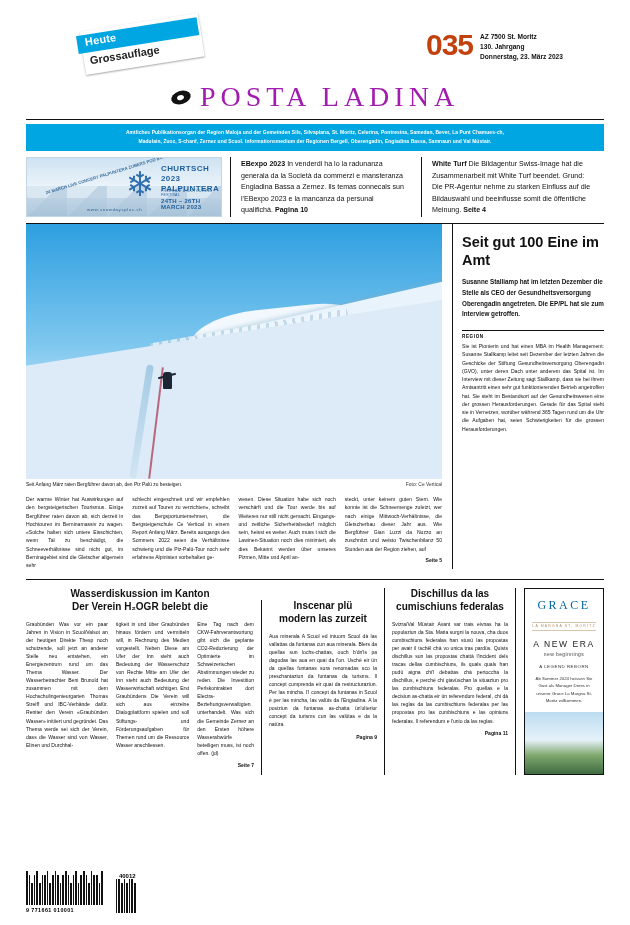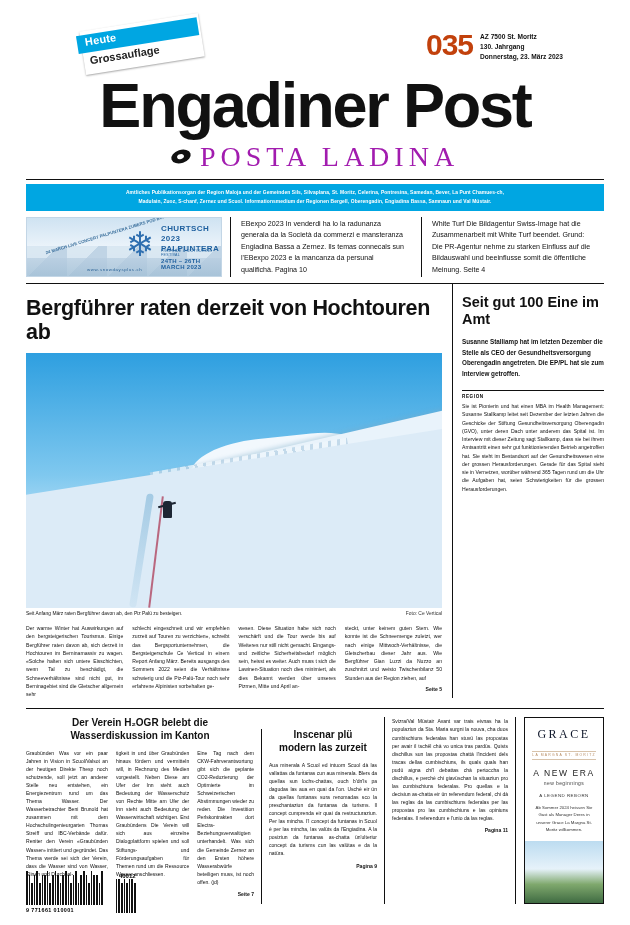--- a/index.html
+++ b/index.html
@@ -88,21 +88,21 @@
     position:absolute;left:16px;top:12px;transform:rotate(-17deg);
     color:#3a6f9c;font-size:4.3px;line-height:1.5;font-weight:bold;
   }
   .ad-url{position:absolute;left:60px;bottom:4px;color:#2b6296;font-size:4.4px;letter-spacing:.6px;}
 
   .teaser{
     flex:1;padding:2px 8px 0 10px;font-size:7.1px;line-height:1.62;color:#111;
     border-left:1px solid #111;margin-left:8px;
   }
   .teaser:first-of-type{border-left:none;margin-left:0;}
-  .teaser b{font-weight:normal;}
+  .teaser b{font-weight:bold;}
 
   
   .lead{display:flex;margin:0 26px;}
   .lead-left{flex:1;padding-right:10px;}
   .lead-right{
     flex:0 0 142px;border-left:1px solid #111;padding-left:9px;padding-top:10px;
   }
   .lead-head{
     font-size:21.5px;font-weight:bold;line-height:1.12;color:#111;margin:12px 0 9px 0;letter-spacing:-.3px;
   }
@@ -169,21 +169,21 @@
   .b3{flex:0 0 116px;}
   .b4{flex:1;border-left:1px solid #111;padding-left:8px;}
   .b-head{font-size:10px;font-weight:bold;line-height:1.22;text-align:center;color:#111;margin-bottom:7px;}
   .b-cols{display:flex;gap:8px;}
   .b-cols .c,.b-single{font-size:5.05px;line-height:1.6;text-align:justify;color:#111;}
   .b-pg{font-weight:bold;text-align:right;display:block;margin-top:4px;}
 
   
   .ad2{width:100%;border:1px solid #111;box-sizing:border-box;background:#fff;}
   .ad2 .a2-top{padding:9px 6px 8px 6px;text-align:center;}
-  .ad2 .a2-logo{font-family:"Liberation Serif",serif;font-size:12px;letter-spacing:2.5px;color:#0f172a;}
+  .ad2 .a2-logo{font-family:"Liberation Serif",serif;font-size:12px;letter-spacing:2.5px;color:#0369a1;}
   .ad2 .a2-logo-sub{font-size:3.4px;letter-spacing:1.2px;color:#b68b62;margin-top:2px;border-top:1px solid #d8c3ab;border-bottom:1px solid #d8c3ab;padding:1.5px 0;display:inline-block;}
   .ad2 .a2-h{font-size:8.5px;letter-spacing:1.6px;color:#222;margin-top:8px;}
   .ad2 .a2-h2{font-size:5px;color:#444;margin-top:2px;letter-spacing:.4px;}
   .ad2 .a2-h3{font-size:4.4px;color:#333;margin-top:7px;letter-spacing:.5px;}
   .ad2 .a2-body{font-size:4.3px;line-height:1.65;color:#333;margin-top:6px;}
   .ad2 .a2-img{height:62px;background:linear-gradient(#bcdcf0 0%,#e6f2fa 45%,#7fa86d 70%,#3f6b42 100%);}
 
   
   .footer{position:absolute;left:26px;right:26px;bottom:12px;display:flex;align-items:flex-end;gap:10px;}
   .barcode{display:flex;align-items:flex-end;gap:1px;height:34px;}
@@ -213,21 +213,20 @@
         <div class="issue-num">035</div>
         <div class="issue-lines">
           <div>AZ 7500 St. Moritz</div>
           <div>130. Jahrgang</div>
           <div>Donnerstag, 23. März 2023</div>
         </div>
       </div>
     </div>
 
     <div class="logo-wrap">
-      <div class="logo-main">Engadiner Post</div>
       <div class="logo-sub-row">
         <span class="logo-dot"></span>
         <span class="logo-sub">POSTA LADINA</span>
       </div>
     </div>
   </div>
 
   <div class="rule-thin"></div>
 
   <div class="blue-strip">
@@ -256,21 +255,20 @@
     </div>
 
     <div class="teaser">
       <b>White Turf</b><span> Die Bildagentur Swiss-Image hat die Zusammenarbeit mit White Turf beendet. Grund: Die PR-Agentur nehme zu starken Einfluss auf die Bildauswahl und beeinflusse somit die öffentliche Meinung.</span> <b>Seite 4</b>
     </div>
   </div>
 
   <div class="lead">
 
     <div class="lead-left">
-      <div class="lead-head">Bergführer raten derzeit von Hochtouren ab</div>
 
       <div class="photo">
         <div class="sky"></div>
         <div class="ridge2"></div>
         <div class="ridge"></div>
         <div class="rocks"></div>
         <div class="crev"></div>
         <div class="slope"></div>
         <div class="track"></div>
         <div class="rope"></div>
@@ -301,22 +299,22 @@
       <div class="side-body">Sie ist Pionierin und hat einen MBA im Health Management: Susanne Stallkamp leitet seit Dezember der letzten Jahren die Geschicke der Stiftung Gesundheitsversorgung Oberengadin (GVO), unter deren Dach unter anderem das Spital ist. Im Interview mit dieser Zeitung sagt Stallkamp, dass sie bei ihrem Amtsantritt einen sehr gut funktionierenden Betrieb angetroffen hat. Sie steht im Bestandsort auf der Gesundheitswesen eine der grossen Herausforderungen. Gerade für das Spital sieht sie in Vernetzen, worüber während 365 Tagen rund um die Uhr die Aufgaben hat, seien Schwierigkeiten für die grossen Herausforderungen.</div>
     </div>
   </div>
 
   <div class="hr-black"></div>
 
   <div class="bottom">
 
     <div class="bcol b1">
       <div class="b-head">
+        <div>Wasserdiskussion im Kanton</div>
         <div>Der Verein H₂OGR belebt die</div>
-        <div>Wasserdiskussion im Kanton</div>
       </div>
       <div class="b-cols">
         <div class="c">Graubünden Was vor ein paar Jahren in Vision in Scuol/Valsot an der heutigen Direkte Thesp noch schutzende, soll jetzt an anderer Stelle neu entstehen, ein Energiezentrum rund um das Thema Wasser. Der Wasserbetrachter Beni Brunold hat zusammen mit dem Hochschulingenieurgarten Thomas Streiff und IBC-Verbände dafür. Reniter den Verein «Graubünden Wasser» initiiert und gegründet. Das Thema werde sei sich der Verein, dass die Wasser sind von Wasser, Elinen und Durchhal-</div>
         <div class="c">tigkeit in und über Graubünden hinaus fördern und vermitteln will, in Rechnung des Medien vorgestellt. Neben Diese am Ufer der Inn steht auch Bedeutung der Wasserschutz von Rechte Mitte am Ufer der Inn steht auch Bedeutung der Wasserwirtschaft wichtigen. Erst Graubündens Die Verein will sich aus einzelne Dialogplattform spielen und soll Stiftungs- und Förderungsaufgaben für Themen rund um die Ressource Wasser anschliessen.</div>
         <div class="c">
           <span>Eine Tag nach dem CKW-Fahrverantwortung gibt sich die geplante CO2-Reduzierung der Optimierte im Schweizerischen Abstimmungen wieder zu reden. Die Investition Perlskontrakten dort Electra-Beziehungsverwaltigten unterhandelt. Was sich die Gemeinde Zernez an den Ersten höhere Wasserabwürfe beteiligen muss, ist noch offen. (jd)</span>
           <span class="b-pg">Seite 7</span>
         </div>
       </div>
     </div>
@@ -326,20 +324,24 @@
         <div>Inscenar plü</div>
         <div>modern las zurzeit</div>
       </div>
       <div class="b-single">
         <span>Aua minerala A Scuol ed intuorn Scuol dà las vallattas da funtanas cun aua minerala. Blers da quellas sun lochs-chattas, ouch&nbsp;b'dn'ls pa dagudas las aua en quai da l'on. Uschè eir ün da quellas funtanas sura renomadas sco la preschantaziun da funtanas da turisms. Il concept cumprenda eir quai da restructuraziun. Per las mincha. I'l concept da funtanas in Scuol è per las mincha, las valüts da l'Engiadina. A la posiziun da funtanas as-chatta ün'ulteriur concept da turisms cun las valütas e da la natüra.</span>
         <span class="b-pg">Pagina 9</span>
       </div>
     </div>
 
     <div class="bcol b3">
+      <div class="b-head">
+        <div>Dischillus da las</div>
+        <div>cumischiuns federalas</div>
+      </div>
       <div class="b-single">
         <span>Svizra/Val Müstair Avant var trais eivnas ha la populaziun da Sta. Maria surgni la nouva, cha duos cumbischiuns federalas han stuvü las propostas per avair il tschêl chà vo unica tras pardüs. Quists dischillus sun las propostas chattà l'incident dels tracas dellas cumbischiuns, ils quals quals han pudü aigna chi'l debattas chà pertoccha la dischillus, e perchè chi giavüschan la situaziun pro las cumbischiuns federalas. Pro quellas e la decisiun as-chatta eir ün referendum federal, chi dà las reglas da las cumbischiuns federalas per las propostas pro las cumbischiuns e las opiniuns federalas. Il referendum e l'unio da las reglas.</span>
         <span class="b-pg">Pagina 11</span>
       </div>
     </div>
 
     <div class="b4">
       <div class="ad2">
         <div class="a2-top">
           <div class="a2-logo">GRACE</div>

